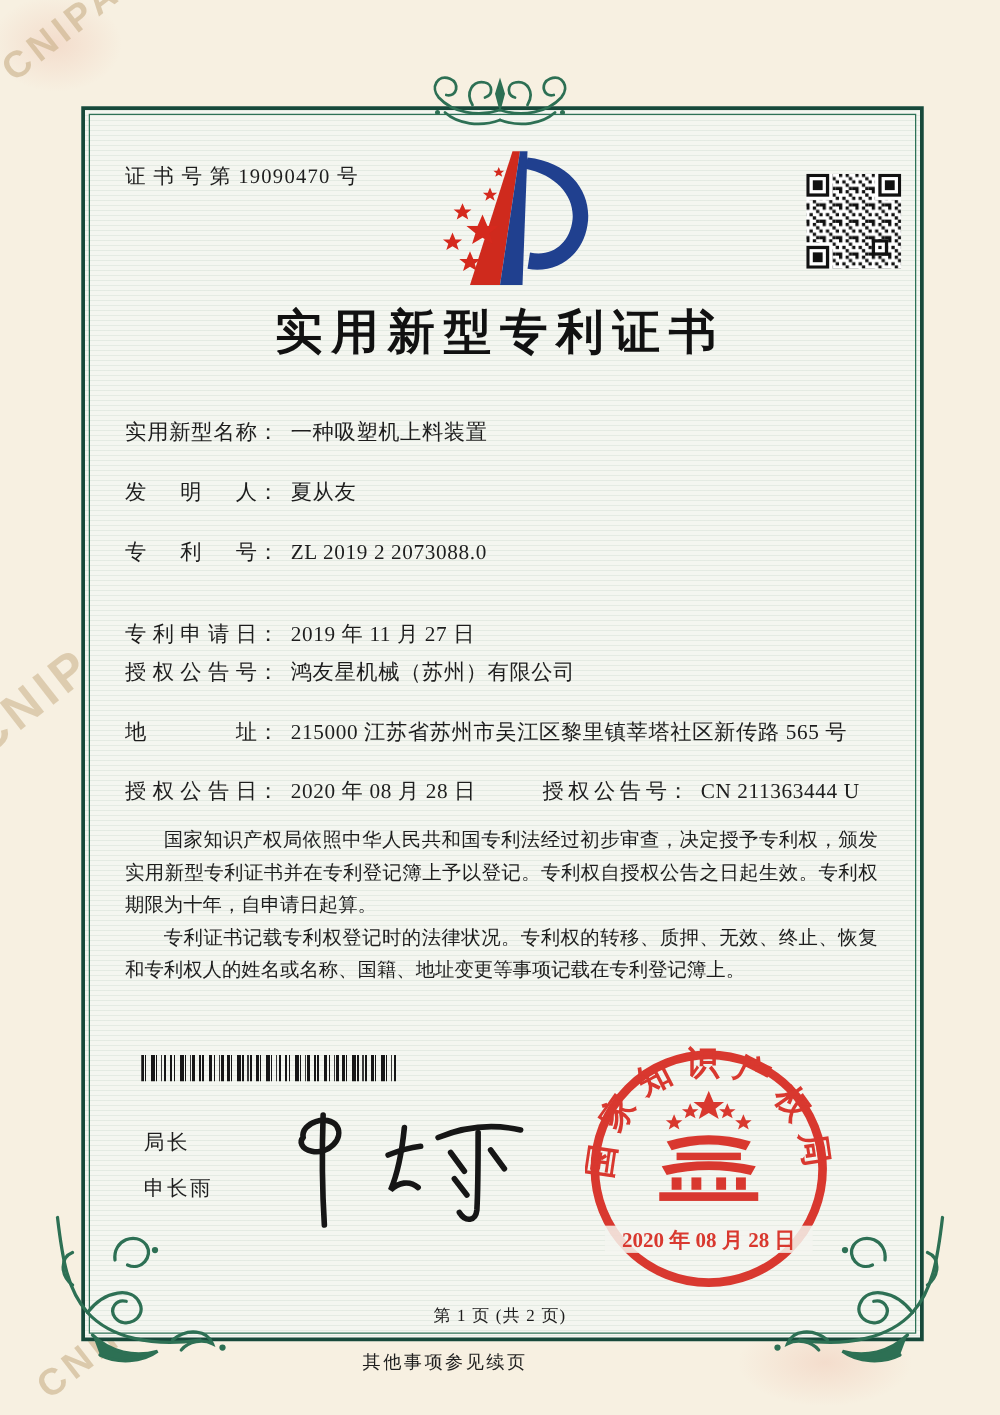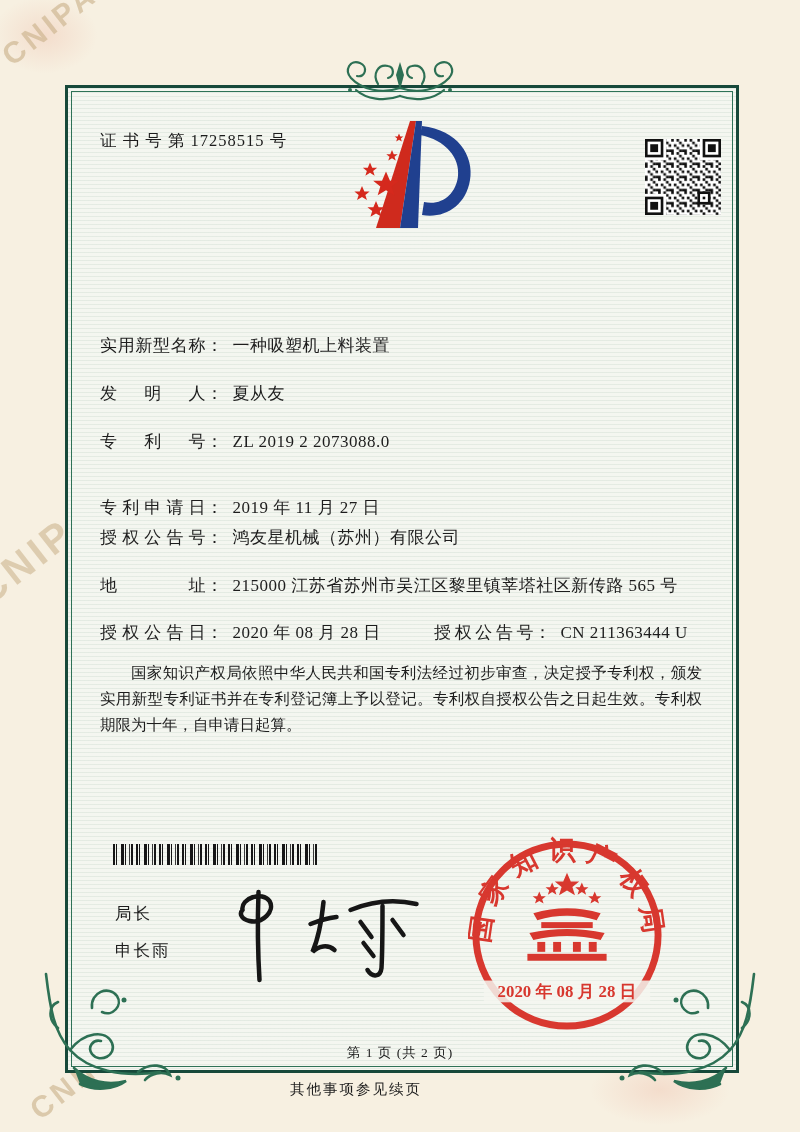--- a/index.html
+++ b/index.html
@@ -93,21 +93,21 @@
       <path d="M32,78 C46,60 68,57 74,71 C79,83 62,92 54,82 C49,75 55,67 63,69"></path>
       <path d="M54,36 C52,20 71,13 79,24 C85,33 75,45 64,40"></path>
       <path d="M20,56 C10,48 10,34 20,30"></path>
       <path d="M100,100 C112,90 128,92 132,103 C124,99 113,101 107,108"></path>
       <path d="M36,96 C50,110 70,114 88,109 C76,118 56,119 42,112" fill="#2d7054"></path>
       <circle cx="140" cy="106" r="2.5" fill="#2d7054" stroke="none"></circle>
       <circle cx="86" cy="28" r="2.5" fill="#2d7054" stroke="none"></circle>
     </g>
   </svg>
 
-  <div class="cert-no">证 书 号 第 17258515 号</div>
+  <div class="cert-no">证 书 号 第 19090470 号</div>
 
   <svg class="logo" width="136" height="112" viewBox="0 0 136 112">
     <defs>
       <path id="st" d="M0,-10 L2.94,-3.09 L9.51,-3.09 L4.2,1.18 L6.18,7.5 L0,3.82 L-6.18,7.5 L-4.2,1.18 L-9.51,-3.09 L-2.94,-3.09 Z"></path>
     </defs>
     <polygon points="68,3 74,3 58,110 34,110" fill="#cf2a1d"></polygon>
     <polygon points="74,3 80,3 76,110 58,110" fill="#20408f"></polygon>
     <path d="M80,8 C116,12 132,38 128,62 C124,88 102,101 80,97 L82,84 C100,88 114,76 116,58 C118,40 104,22 78,17 Z" fill="#20408f"></path>
     <g fill="#d5291d">
       <use href="#st" transform="translate(44,67) scale(1.35)"></use>
@@ -148,20 +148,21 @@
         <rect x="24" y="2" width="3" height="3" fill="#111"></rect>
       <rect x="0" y="22" width="7" height="7" fill="#111"></rect>
         <rect x="1" y="23" width="5" height="5" fill="#fff"></rect>
         <rect x="2" y="24" width="3" height="3" fill="#111"></rect>
       <rect x="20" y="20" width="5" height="5" fill="#111"></rect>
         <rect x="21" y="21" width="3" height="3" fill="#fff"></rect>
         <rect x="22" y="22" width="1" height="1" fill="#111"></rect>
     </g>
   </svg>
 
+  <div class="title">实用新型专利证书</div>
 
   <div class="row" style="top:382px;">
     <span class="flabel">发明人</span><span>：</span><span class="fval">夏从友</span>
   </div>
   <div class="row" style="top:334px;">
     <span class="flabel">实用新型名称</span><span>：</span><span class="fval">一种吸塑机上料装置</span>
   </div>
   <div class="row" style="top:430px;">
     <span class="flabel">专利号</span><span>：</span><span class="fval">ZL 2019 2 2073088.0</span>
   </div>
@@ -176,20 +177,21 @@
   </div>
   <div class="row" style="top:621px;">
     <span class="flabel">授权公告日</span><span>：</span><span class="fval">2020 年 08 月 28 日</span>
     <span class="grant2">
       <span class="flabel5">授权公告号</span><span>：</span><span class="fval">CN 211363444 U</span>
     </span>
   </div>
 
   <div class="paras">
     <p>国家知识产权局依照中华人民共和国专利法经过初步审查，决定授予专利权，颁发实用新型专利证书并在专利登记簿上予以登记。专利权自授权公告之日起生效。专利权期限为十年，自申请日起算。</p>
+    <p>专利证书记载专利权登记时的法律状况。专利权的转移、质押、无效、终止、恢复和专利权人的姓名或名称、国籍、地址变更等事项记载在专利登记簿上。</p>
   </div>
 
   <div class="barcode"></div>
 
   <div class="signer-title">局长</div>
   <div class="signer-name">申长雨</div>
 
   <svg class="signature" width="215" height="110" viewBox="0 0 210 110">
     <g fill="none" stroke="#161616" stroke-width="4.5" stroke-linecap="round">
       <path d="M34,12 C33,40 33,68 35,100"></path>

